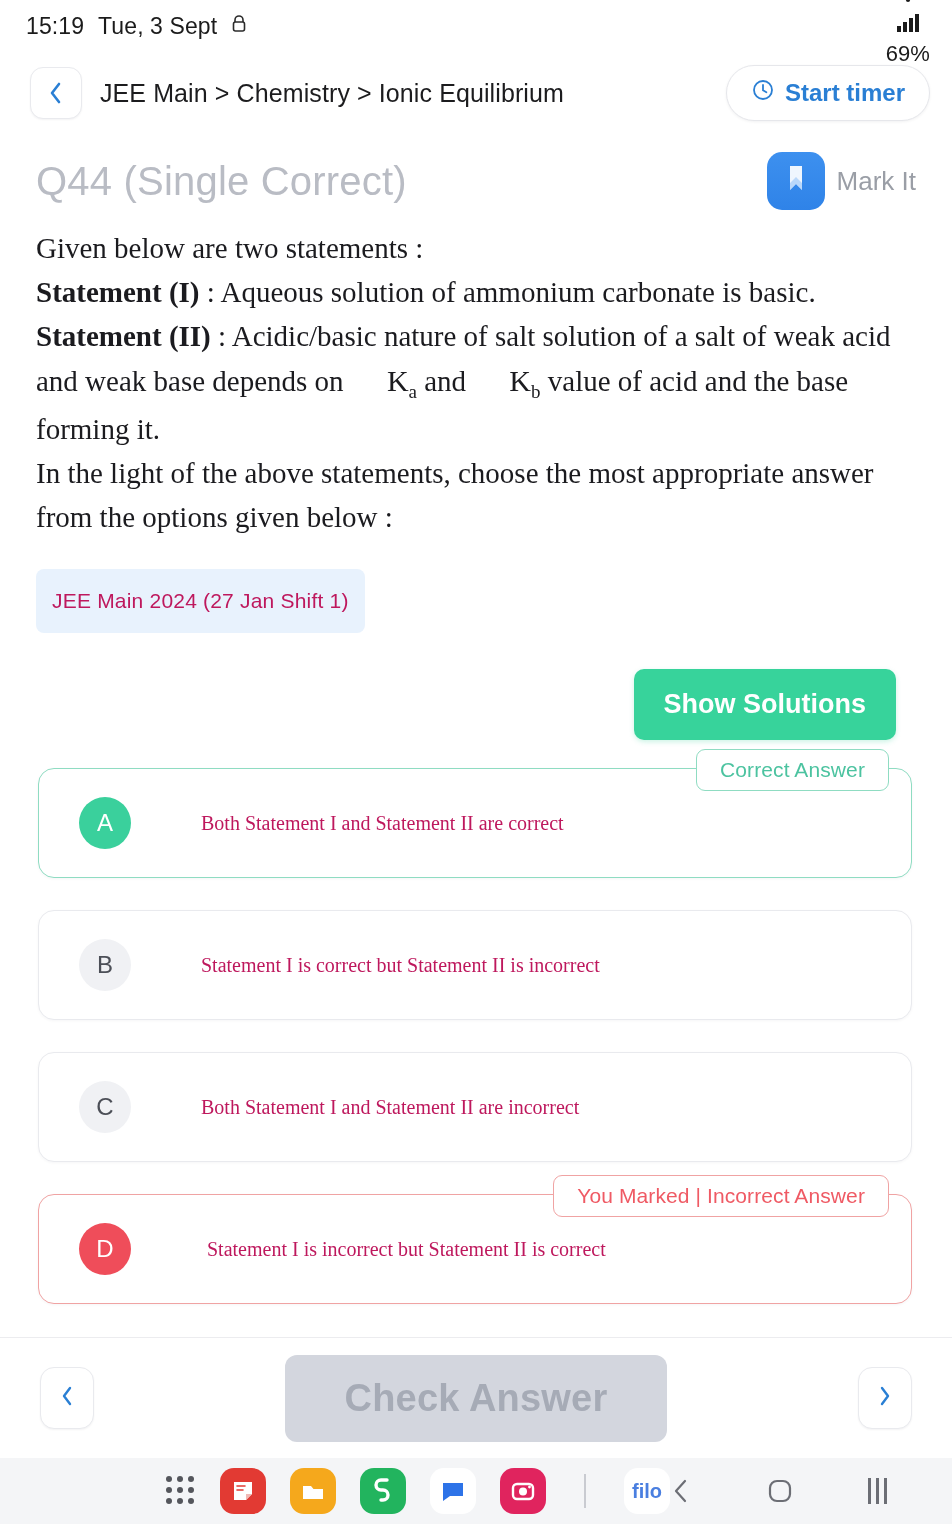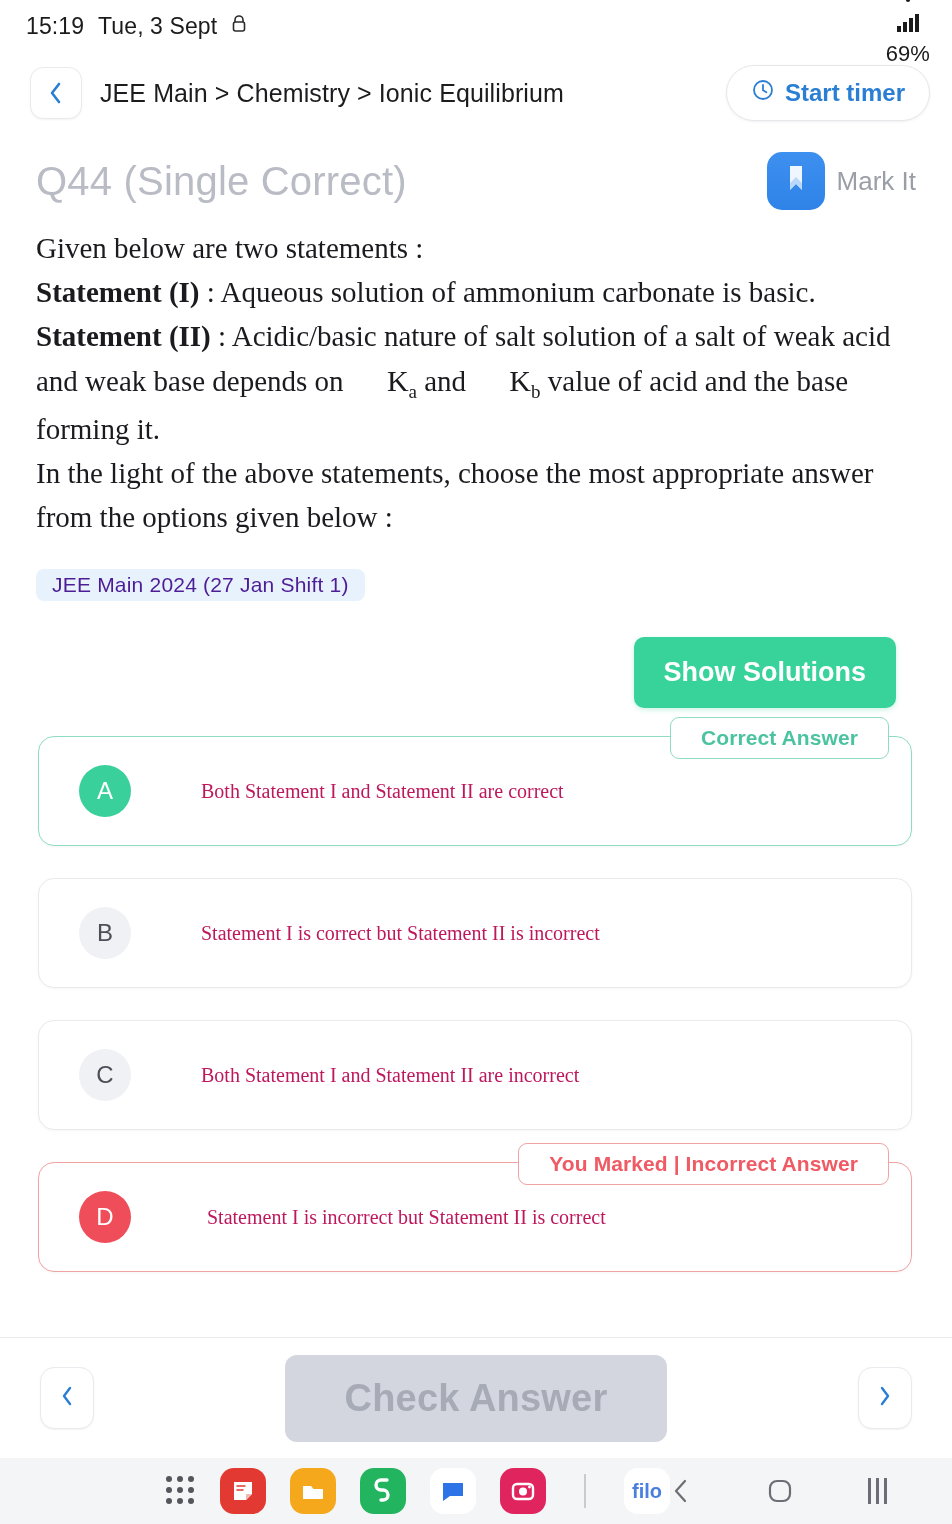--- a/index.html
+++ b/index.html
@@ -60,22 +60,22 @@
     padding: 10px 36px 0 36px;
     font-family: "Liberation Serif", serif;
     font-size: 29px; line-height: 1.52; color: #1b1b1f;
   }
   .qbody .b { font-weight: 700; }
   .mvar { font-family: "Liberation Serif", serif; font-size: 30px; margin-left: 36px; }
   .mvar sub { font-size: 19px; }
 
   .tagwrap { padding: 30px 36px 0 36px; }
   .tag {
-    display:inline-block; background:#e8f2fd; color:#4c1d95;
-    font-size: 21px; padding: 4px 16px; border-radius: 8px; letter-spacing:.2px;
+    display:inline-block; background:#e8f2fd; color:#be185d;
+    font-size: 21px; padding: 20px 16px; border-radius: 8px; letter-spacing:.2px;
   }
 
   .showsol-wrap { display:flex; justify-content:flex-end; padding: 36px 56px 0 0; }
   .show-sol {
     background:#37d39b; color:#fff; font-size: 27px; font-weight:700;
     border:none; border-radius: 10px; padding: 20px 30px;
     box-shadow: 0 2px 5px rgba(55,211,155,.25);
   }
 
   
@@ -95,22 +95,22 @@
     margin-left: 14px;
   }
   .badge.green { background:#3ad09c; color:#fff; }
   .badge.red   { background:#ef4d5a; color:#fff; }
   .opt-text {
     font-family: Liberation Serif, serif; font-size: 20px; color:#be185d;
     margin-left: 70px;
   }
   .chip {
     position: absolute; top: -20px; right: 22px;
-    background: #fff; border-radius: 9px; padding: 8px 30px;
-    font-size: 21px; font-weight: 700; letter-spacing:.1px; white-space: nowrap;
+    background: #fff; border-radius: 9px; padding: 8px 23px;
+    font-size: 21px; font-weight: 400; letter-spacing:.1px; white-space: nowrap;
   }
   .chip.green { border:1.6px solid #8fdcc2; color:#4cc3a0; }
   .chip.red   { border:1.6px solid #f0a3a3; color:#ef5a64; }
 
   
   .divider { position:absolute; left:0; right:0; top:1337px; height:1px; background:#ececef; }
   .actionbar {
     position:absolute; left:0; right:0; top:1338px; height:120px;
     display:flex; align-items:center; justify-content:space-between;
     padding: 0 40px; background:#fff;

